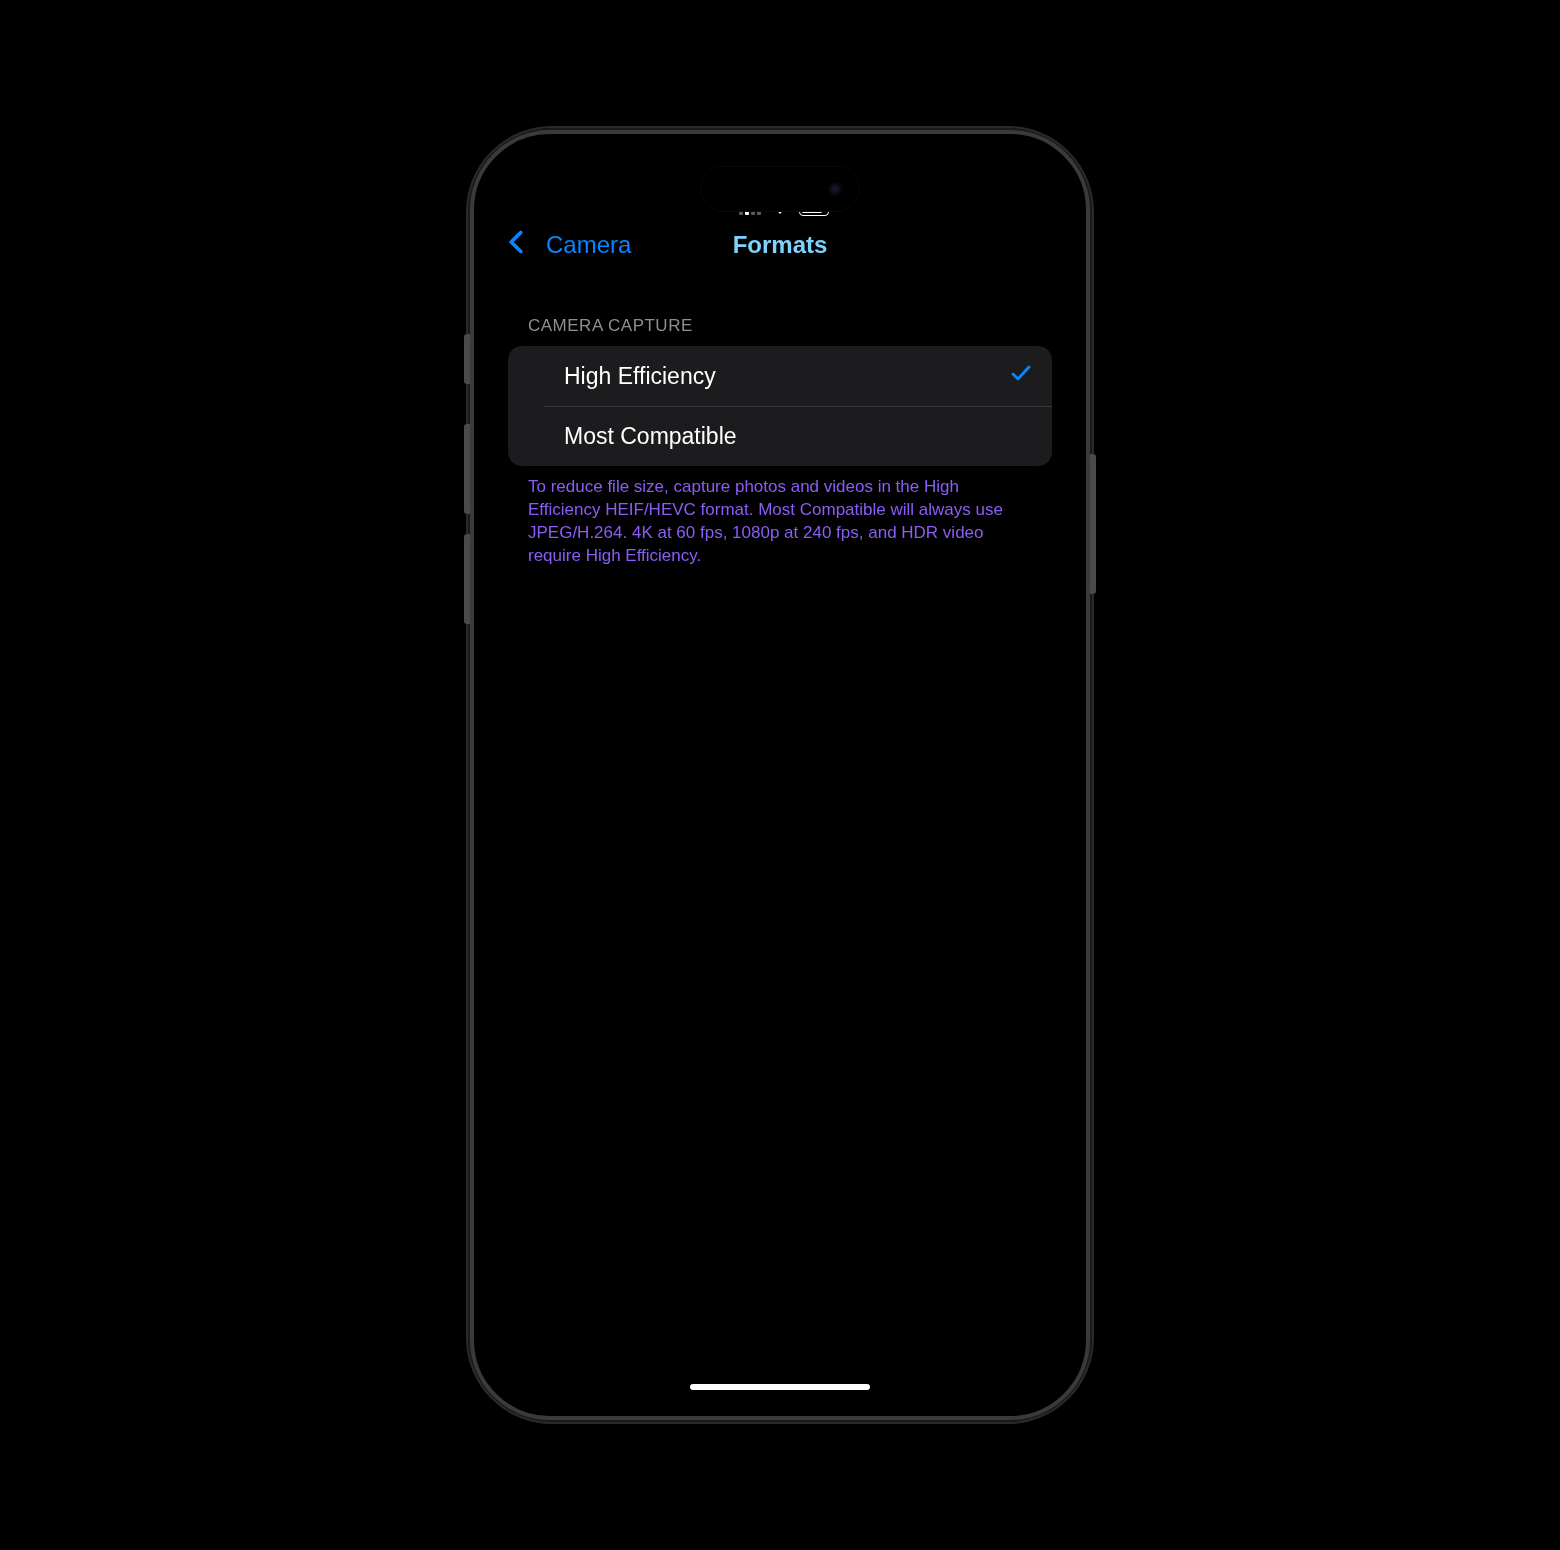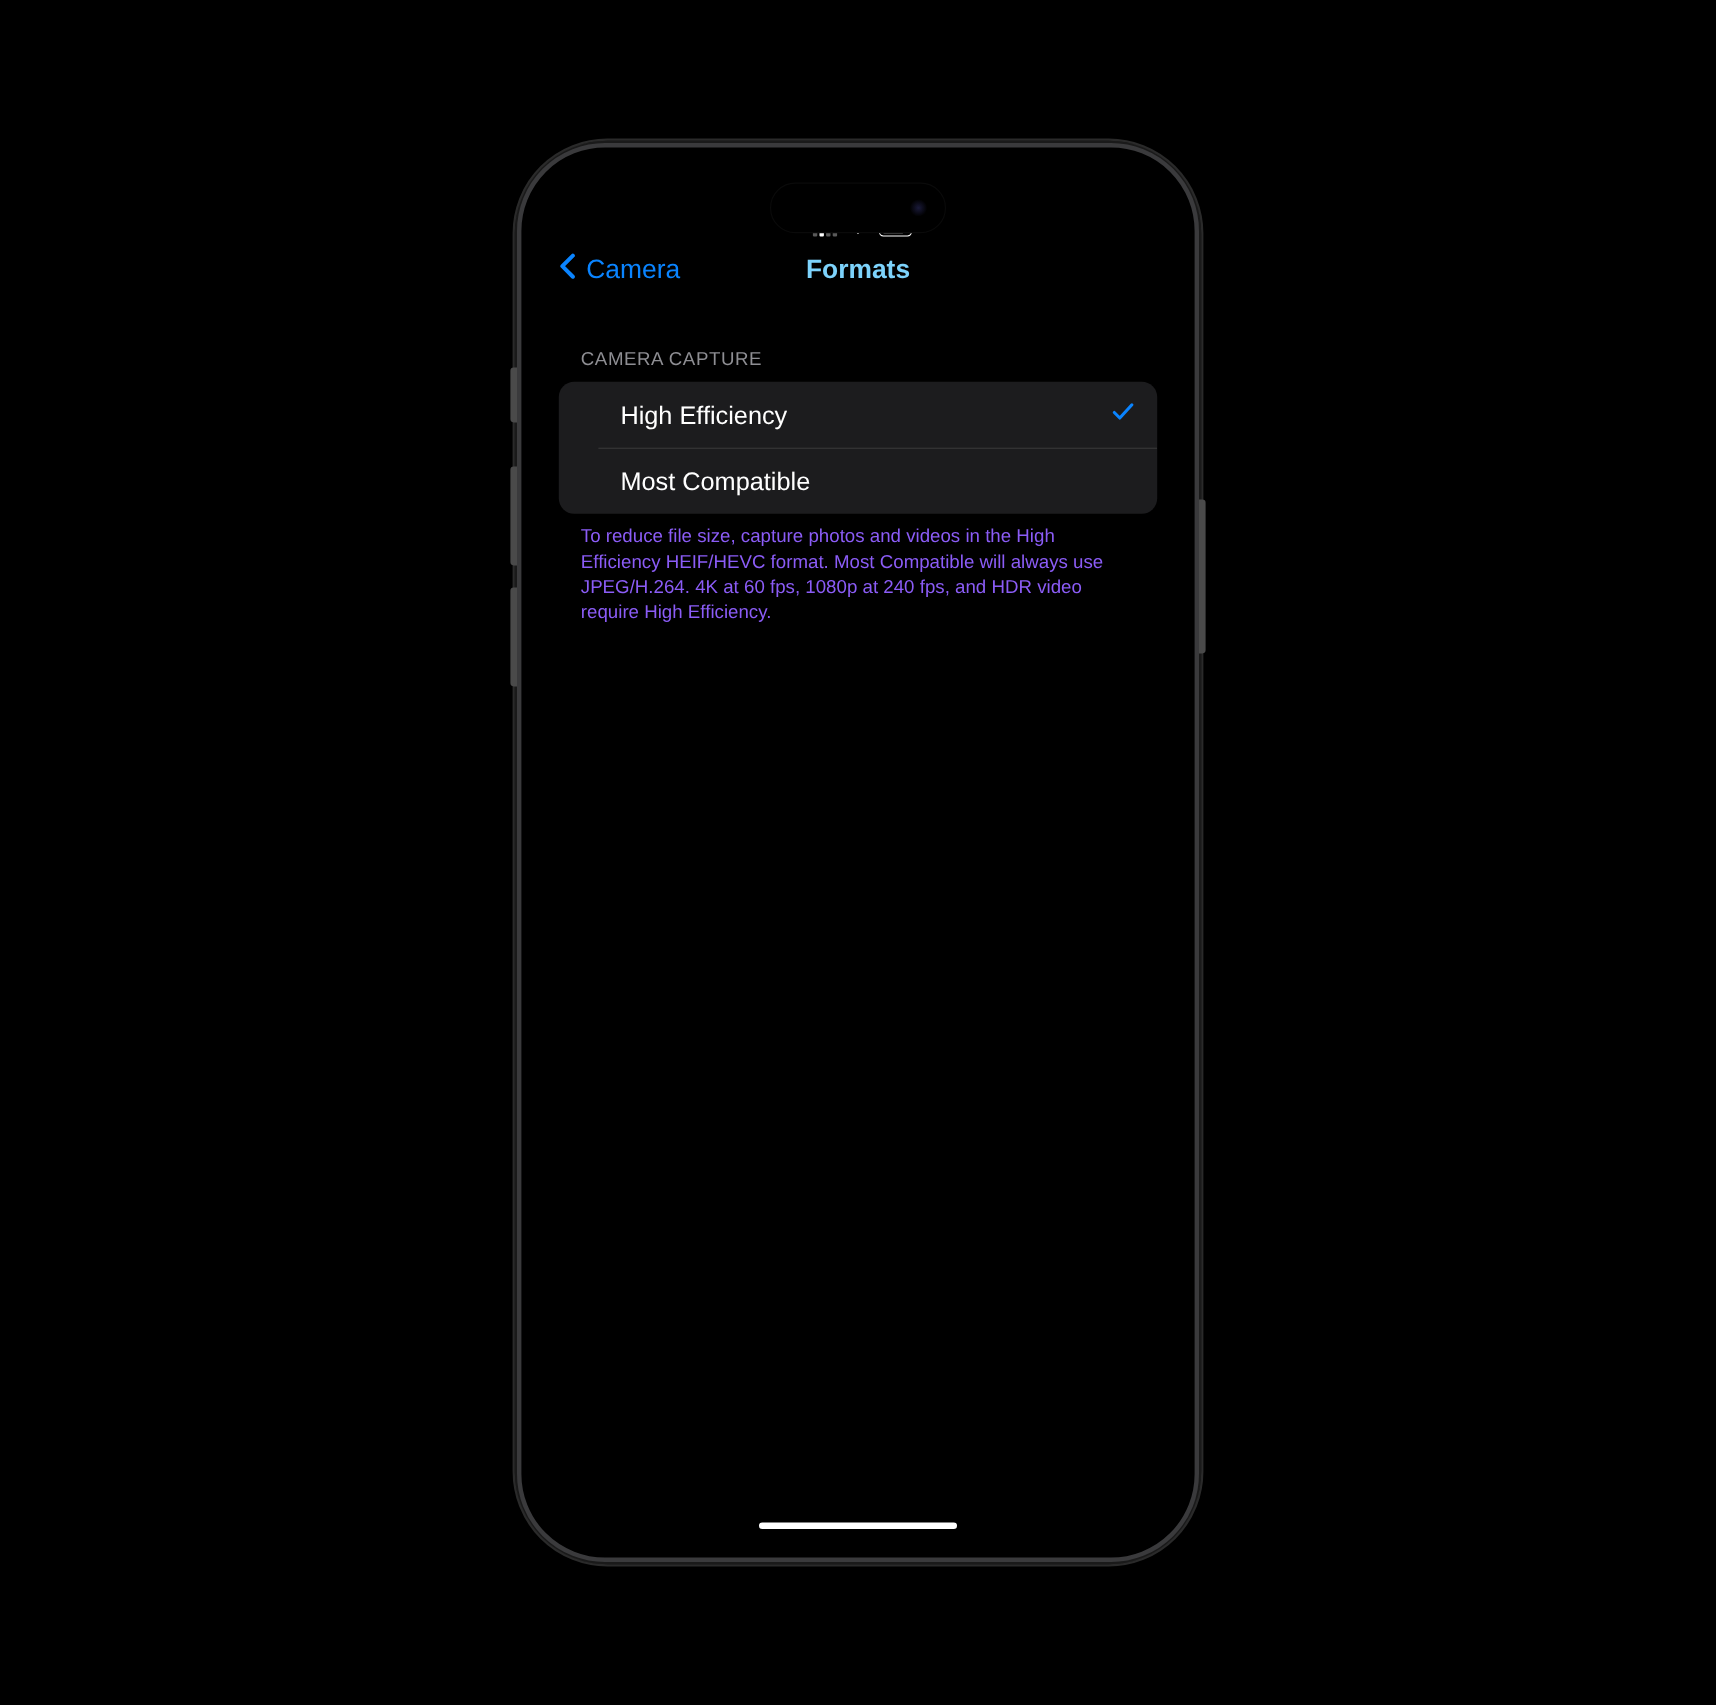--- a/index.html
+++ b/index.html
@@ -169,21 +169,21 @@
       display: flex;
       align-items: center;
       padding: 12px 20px 14px;
       position: relative;
     }
     .back-button {
       display: flex;
       align-items: center;
       color: #0a84ff;
       font-size: 24px;
-      gap: 9px;
+      gap: 22px;
       cursor: pointer;
     }
     .back-chevron svg {
       width: 16px;
       height: 24px;
     }
     .nav-title {
       position: absolute;
       left: 50%;
       transform: translateX(-50%);

